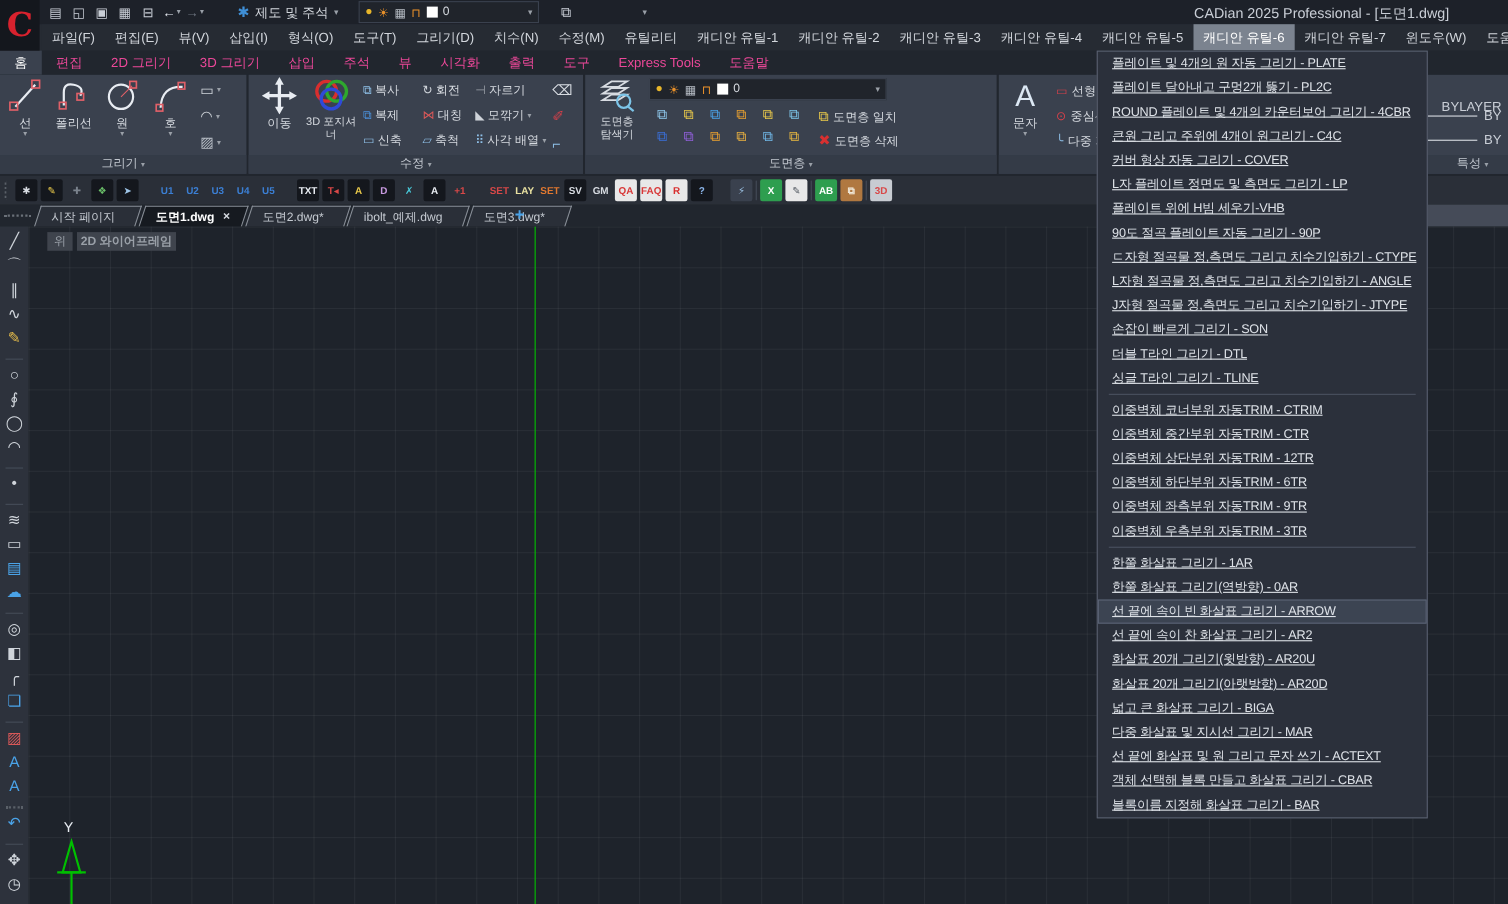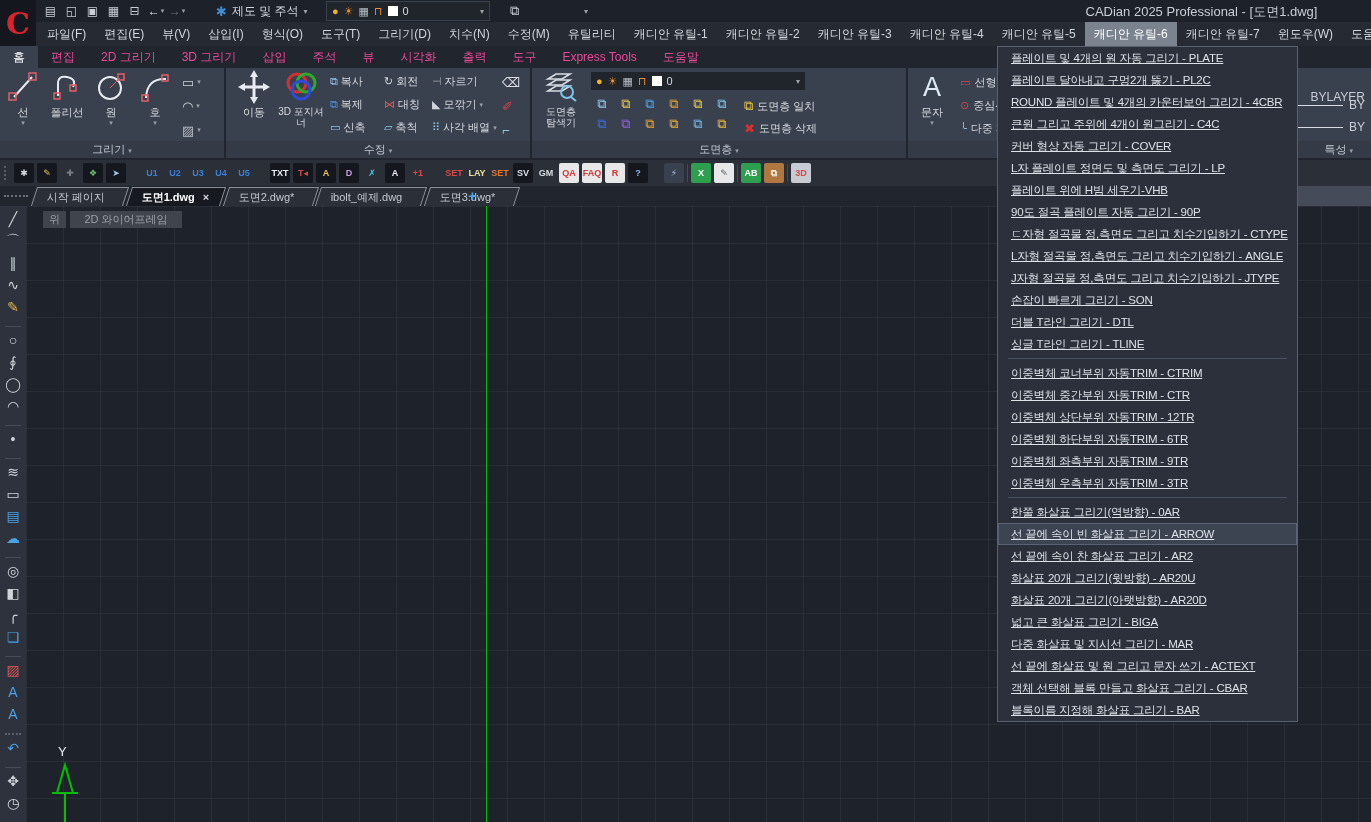--- a/index.html
+++ b/index.html
@@ -757,21 +757,21 @@
       </span>
       <span class="lti" style="color: rgb(74, 163, 232);">
         <span>◕</span>
       </span>
     </div>
 
   <div class="canvas">
     <div class="vpbtn" style="left:17px;width:23px;">
         <span>위</span>
       </div>
-    <div class="vpbtn" style="left:44px;width:112px;">
+    <div class="vpbtn" style="left:44px;width:90px;font-weight:bold;">
         <span>2D 와이어프레임</span>
       </div>
     <div class="crosshair-v"></div>
     <div class="ucs-y">Y</div>
     <div class="ucs-arrow">
       <svg width="34" height="60" viewBox="0 0 34 60">
           <polygon points="17,3 9,31 25,31" fill="none" stroke="#00c000" stroke-width="2"></polygon>
           <line x1="4" y1="31" x2="30" y2="31" stroke="#00c000" stroke-width="2"></line>
           <line x1="17" y1="31" x2="17" y2="60" stroke="#00c000" stroke-width="2"></line>
         </svg>
@@ -795,20 +795,21 @@
       <div class="cmi"><span>더블 T라인 그리기 - DTL</span></div>
       <div class="cmi"><span>싱글 T라인 그리기 - TLINE</span></div>
       <div class="cmi separator"><span></span></div>
       <div class="cmi"><span>이중벽체 코너부위 자동TRIM - CTRIM</span></div>
       <div class="cmi"><span>이중벽체 중간부위 자동TRIM - CTR</span></div>
       <div class="cmi"><span>이중벽체 상단부위 자동TRIM - 12TR</span></div>
       <div class="cmi"><span>이중벽체 하단부위 자동TRIM - 6TR</span></div>
       <div class="cmi"><span>이중벽체 좌측부위 자동TRIM - 9TR</span></div>
       <div class="cmi"><span>이중벽체 우측부위 자동TRIM - 3TR</span></div>
       <div class="cmi separator"><span></span></div>
+      <div class="cmi"><span>한쭐 화살표 그리기 - 1AR</span></div>
       <div class="cmi"><span>한쭐 화살표 그리기(역방향) - 0AR</span></div>
       <div class="cmi highlighted"><span>선 끝에 속이 빈 화살표 그리기 - ARROW</span></div>
       <div class="cmi"><span>선 끝에 속이 찬 화살표 그리기 - AR2</span></div>
       <div class="cmi"><span>화살표 20개 그리기(윗방향) - AR20U</span></div>
       <div class="cmi"><span>화살표 20개 그리기(아랫방향) - AR20D</span></div>
       <div class="cmi"><span>넓고 큰 화살표 그리기 - BIGA</span></div>
       <div class="cmi"><span>다중 화살표 및 지시선 그리기 - MAR</span></div>
       <div class="cmi"><span>선 끝에 화살표 및 원 그리고 문자 쓰기 - ACTEXT</span></div>
       <div class="cmi"><span>객체 선택해 블록 만들고 화살표 그리기 - CBAR</span></div>
       <div class="cmi"><span>블록이름 지정해 화살표 그리기 - BAR</span></div>

